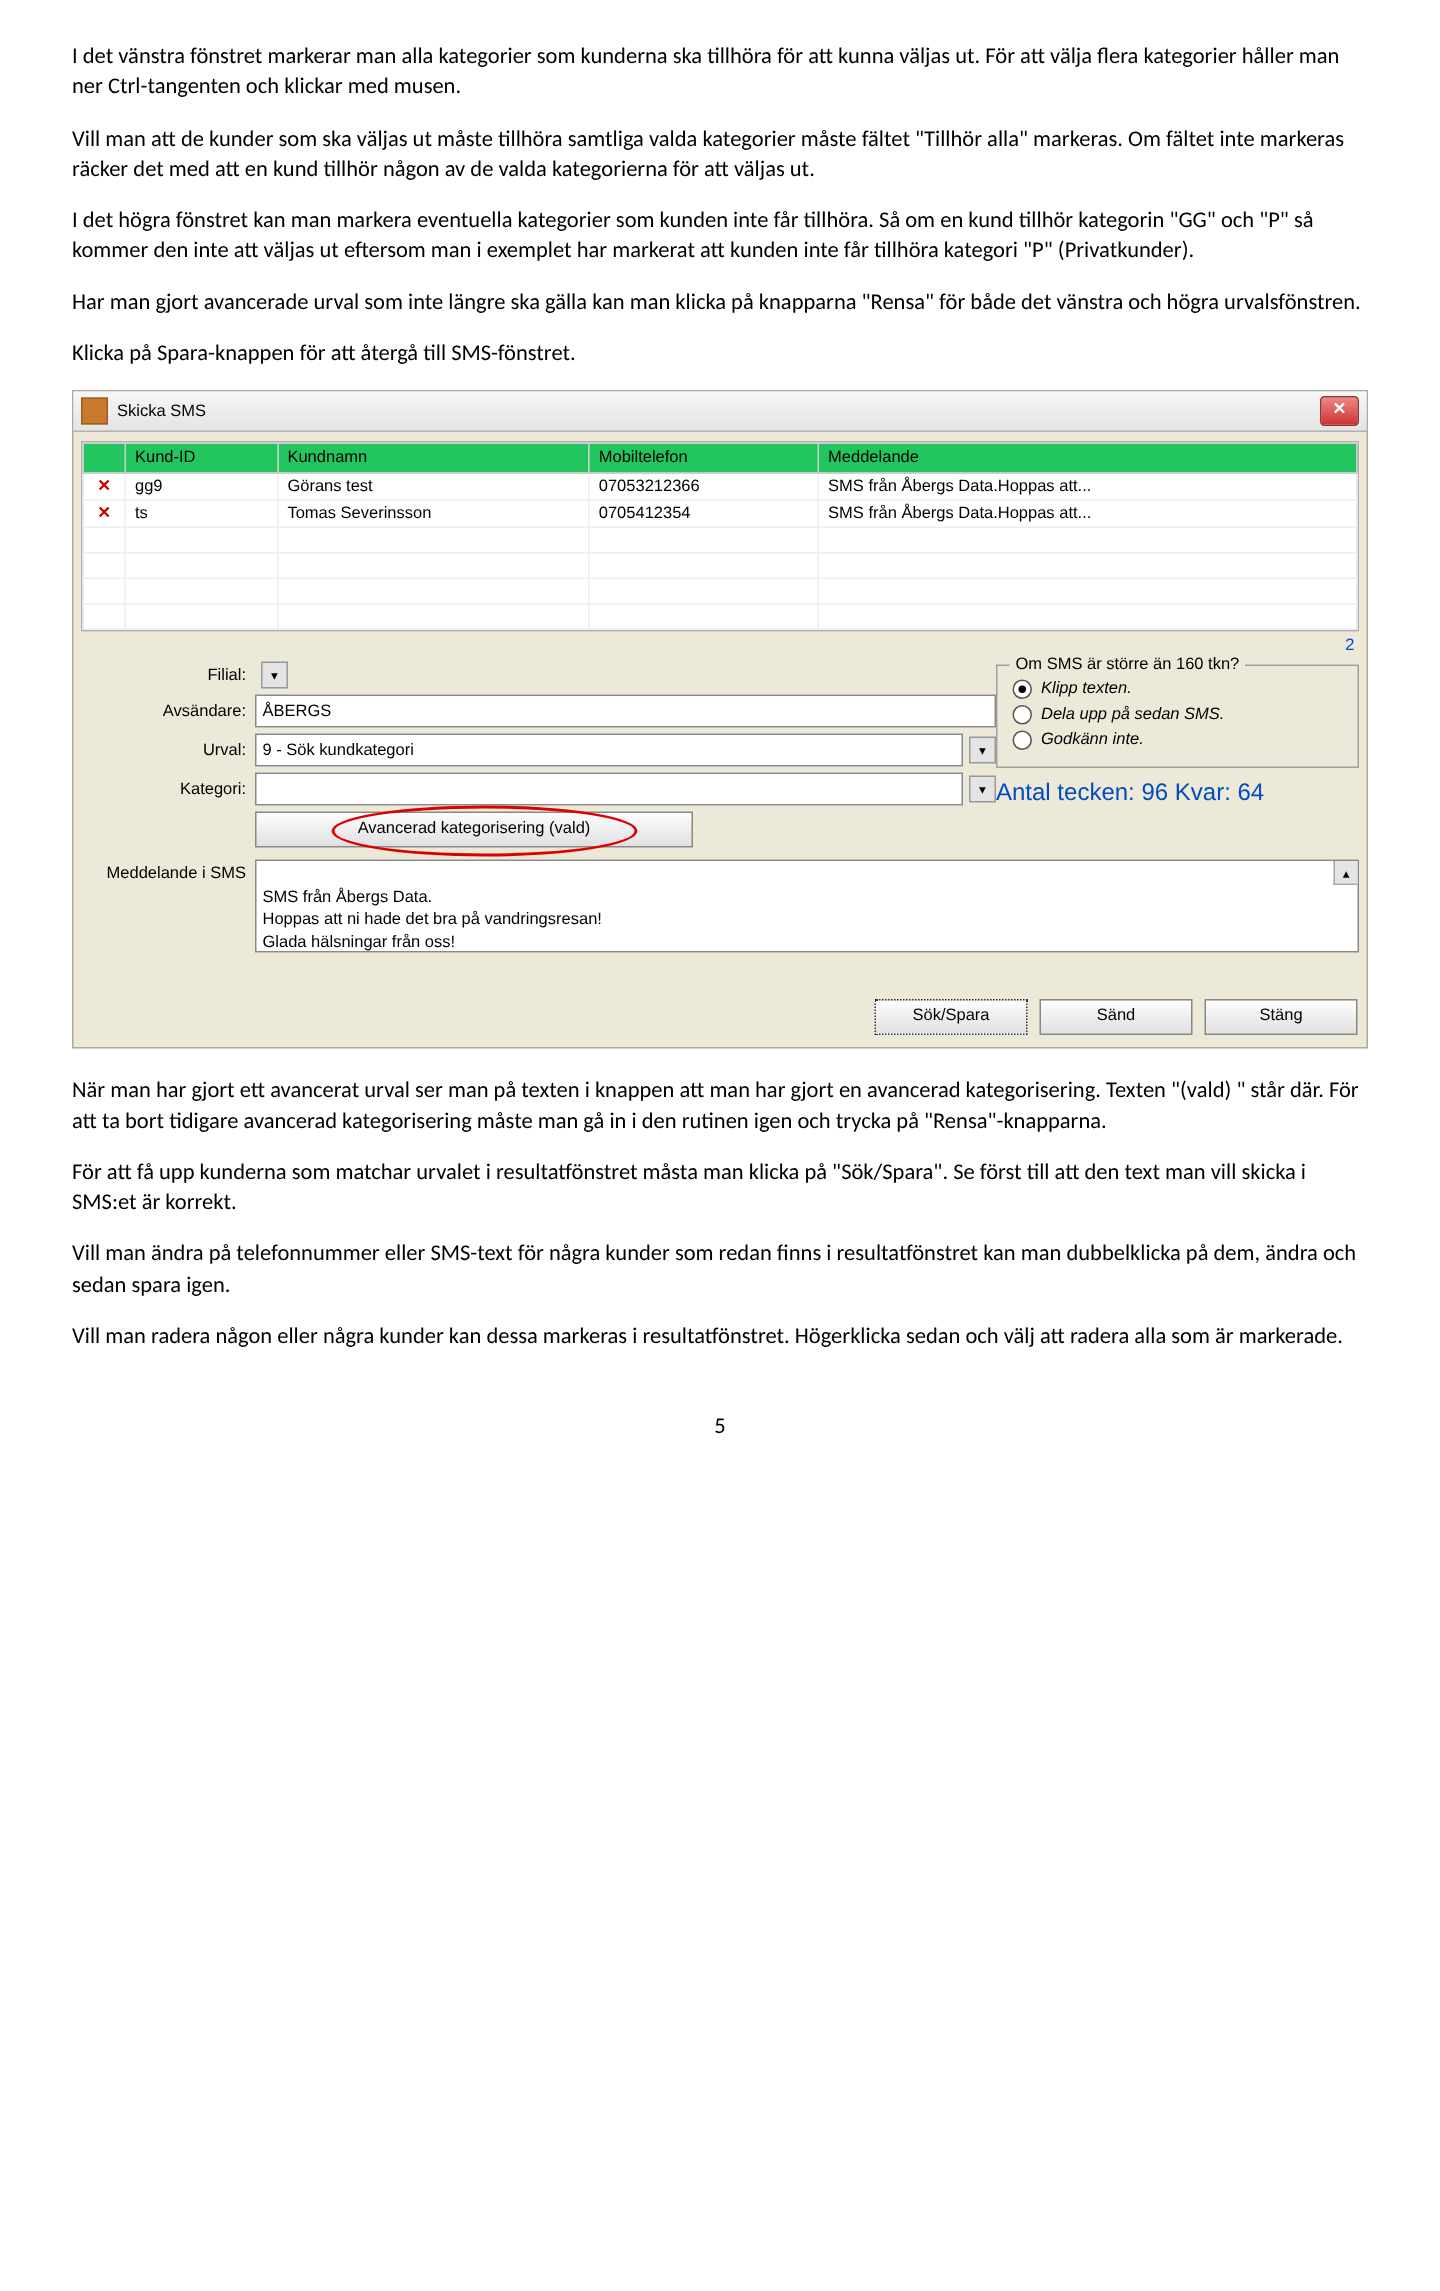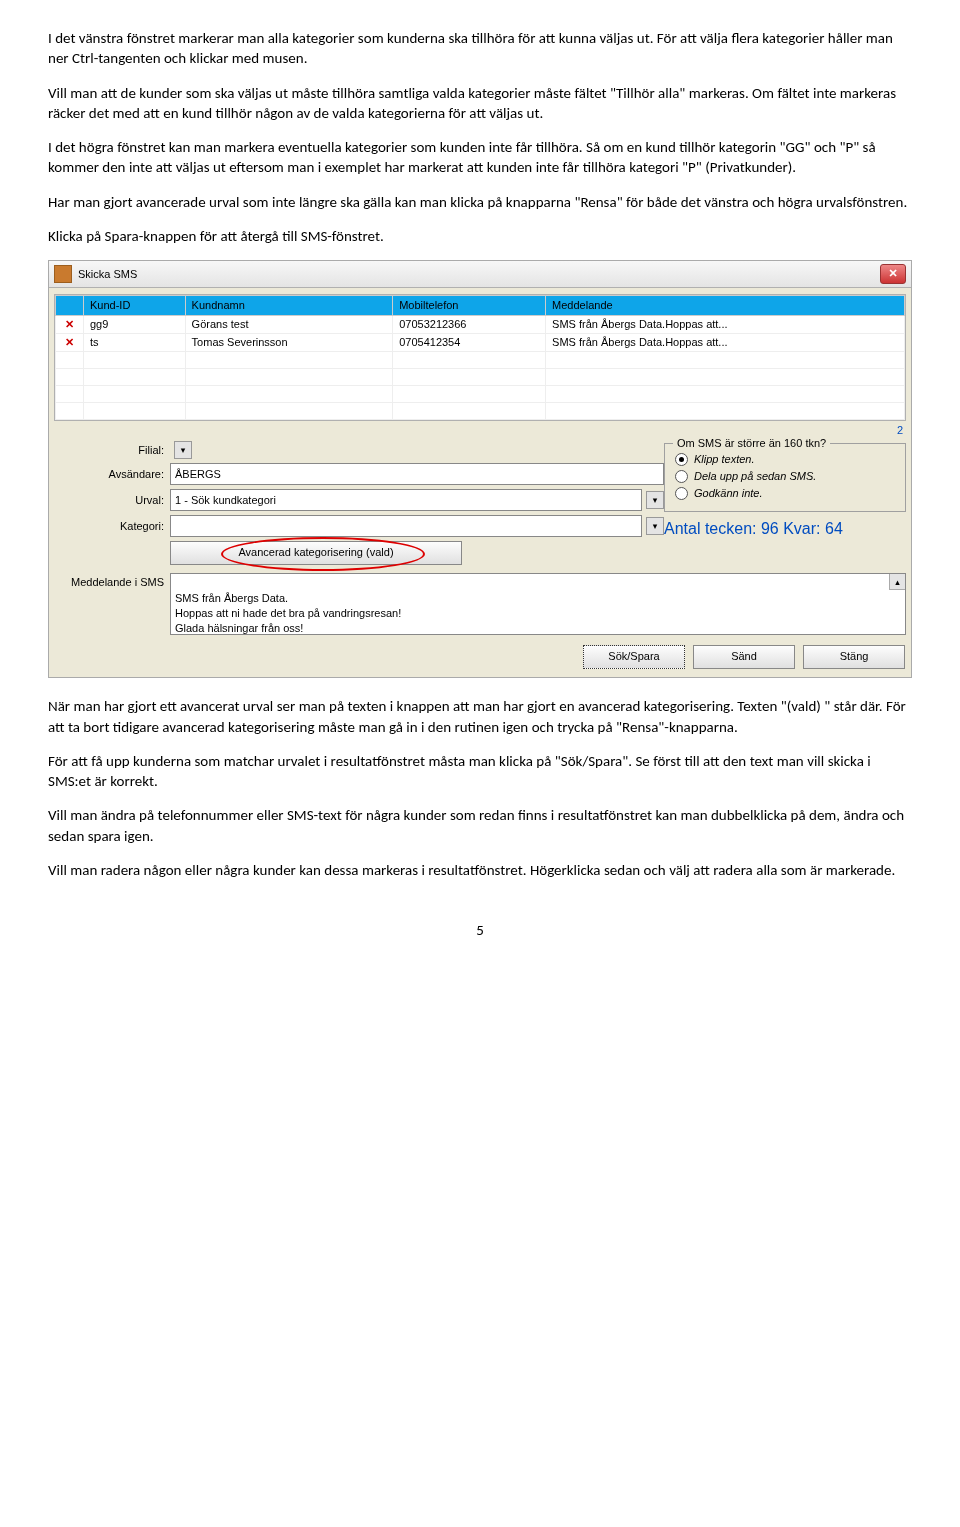--- a/index.html
+++ b/index.html
@@ -46,21 +46,21 @@
     font-weight: bold;
     font-size: 11px;
   }
   .grid {
     background: #fff;
     border: 1px solid #b0b0b0;
     margin: 6px 5px 0 5px;
   }
   .grid table { width: 100%; border-collapse: collapse; font-size: 11px; }
   .grid th {
-    background: #0ea5e9;
+    background: #22c55e;
     border: 1px solid #ccc;
     text-align: left;
     padding: 2px 6px;
     font-weight: normal;
   }
   .grid td {
     border: 1px solid #eee;
     padding: 1px 6px;
     height: 14px;
   }
@@ -164,21 +164,21 @@
     display:flex;align-items:center;justify-content:center;font-size:9px;
   }
   .btn-row{
     display:flex; justify-content:flex-end; gap:8px;
     padding: 4px 6px 8px 6px;
   }
   .btn{
     width:100px; height:22px;
     background:linear-gradient(#fdfdfd,#e0e0e0);
     border:1px solid #888;
-    text-align:center; line-height:20px;
+    text-align:center; line-height:20px;margin-top:21px;
   }
   .pagenum{
     text-align:center; margin-top:40px; font-size:15px;
   }
 </style>
 </head>
 <body>
 
 <p>I det vänstra fönstret markerar man alla kategorier som kunderna ska tillhöra för att kunna väljas ut. För att välja flera kategorier håller man ner Ctrl-tangenten och klickar med musen.</p>
 <p>Vill man att de kunder som ska väljas ut måste tillhöra samtliga valda kategorier måste fältet "Tillhör alla" markeras. Om fältet inte markeras räcker det med att en kund tillhör någon av de valda kategorierna för att väljas ut.</p>
@@ -256,21 +256,21 @@
       <div class="form-row">
         <label>Filial:</label>
         <div class="dropbtn">▾</div>
       </div>
       <div class="form-row">
         <label>Avsändare:</label>
         <div class="field">ÅBERGS</div>
       </div>
       <div class="form-row">
         <label>Urval:</label>
-        <div class="field">1  - Sök kundkategori</div>
+        <div class="field">9  - Sök kundkategori</div>
         <div class="dropbtn">▾</div>
       </div>
       <div class="form-row">
         <label>Kategori:</label>
         <div class="field"></div>
         <div class="dropbtn">▾</div>
       </div>
       <div class="wide-btn">
         <span>Avancerad kategorisering (vald)</span>
         <div class="ellipse"></div>

